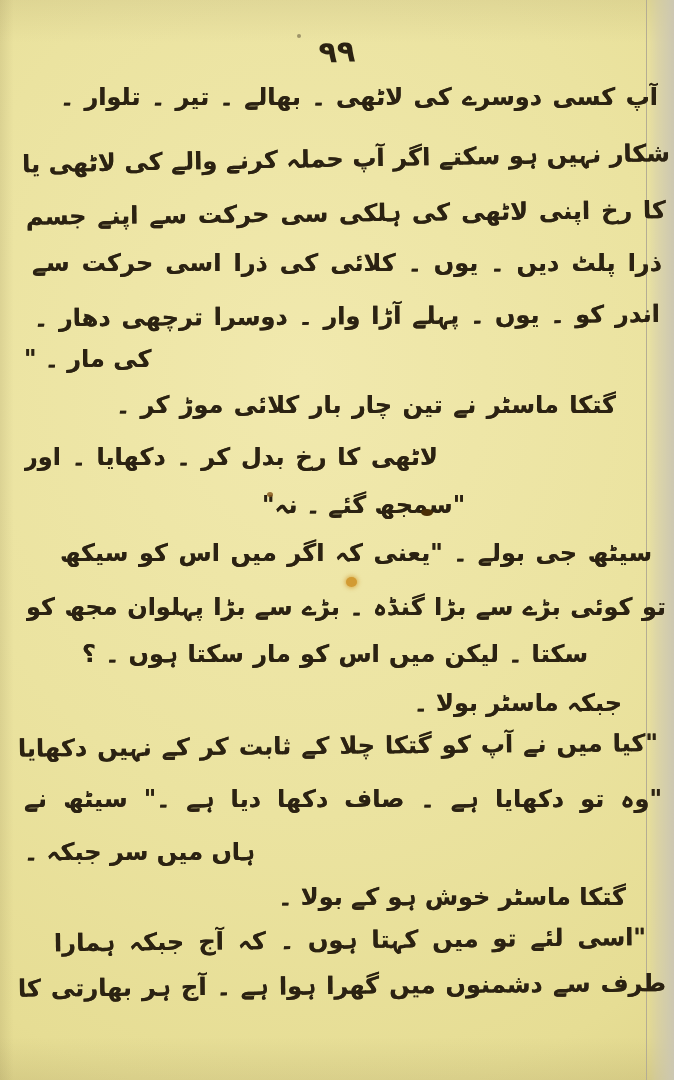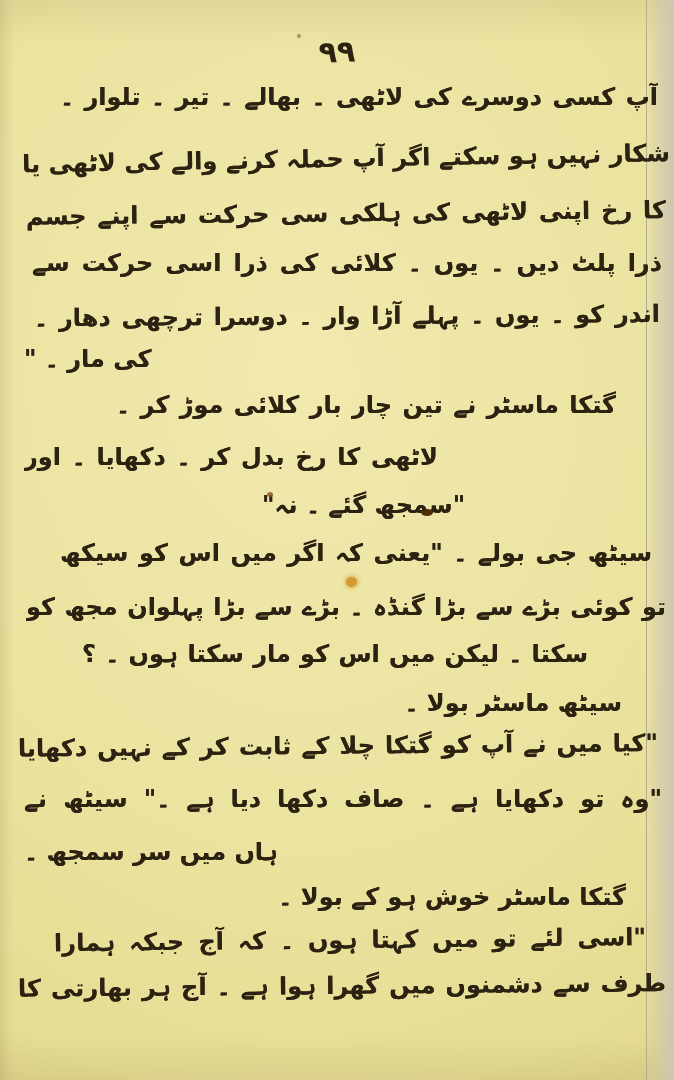--- a/index.html
+++ b/index.html
@@ -73,24 +73,24 @@
       <div class="line l3 just">کا رخ اپنی لاٹھی کی ہلکی سی حرکت سے اپنے جسم کی سیدھی لائن سے</div>
       <div class="line l4 just">ذرا پلٹ دیں ۔ یوں ۔ کلائی کی ذرا اسی حرکت سے کبھی باہر کو ۔ کبھی</div>
       <div class="line l5 just">اندر کو ۔ یوں ۔ پہلے آڑا وار ۔ دوسرا ترچھی دھار ۔ تیسرا کھٹک</div>
       <div class="line l6">کی مار ۔ "</div>
       <div class="line l7 just">گتکا ماسٹر نے تین چار بار کلائی موڑ کر ۔ ہاتھ گھما کر ۔</div>
       <div class="line l8 just">لاٹھی کا رخ بدل کر ۔ دکھایا ۔ اور پھر پوچھا ۔</div>
       <div class="line l9">"سمجھ گئے ۔ نہ"</div>
       <div class="line l10 just">سیٹھ جی بولے ۔ "یعنی کہ اگر میں اس کو سیکھ جاؤں</div>
       <div class="line l11 just">تو کوئی بڑے سے بڑا گنڈہ ۔ بڑے سے بڑا پہلوان مجھ کو نہیں مار</div>
       <div class="line l12 just">سکتا ۔ لیکن میں اس کو مار سکتا ہوں ۔ ؟ ہیں جی ۔ ؟"</div>
-      <div class="line l13">سیٹھ ماسٹر بولا ۔</div>
+      <div class="line l13">جبکہ ماسٹر بولا ۔</div>
       <div class="line l14 just">"کیا میں نے آپ کو گتکا چلا کے ثابت کر کے نہیں دکھایا ہے"</div>
       <div class="line l15 just">"وہ تو دکھایا ہے ۔ صاف دکھا دیا ہے ۔" سیٹھ نے</div>
-      <div class="line l16">ہاں میں سر سمجھ ۔</div>
+      <div class="line l16">ہاں میں سر جبکہ ۔</div>
       <div class="line l17">گتکا ماسٹر خوش ہو کے بولا ۔</div>
       <div class="line l18 just">"اسی لئے تو میں کہتا ہوں ۔ کہ آج جبکہ ہمارا دیس چاروں</div>
       <div class="line l19 just">طرف سے دشمنوں میں گھرا ہوا ہے ۔ آج ہر بھارتی کا فرض ہے کہ وہ</div>
     </div>
 
   <div class="stain stain-brown"></div>
   <div class="stain stain-orange"></div>
   <div class="stain stain-small"></div>
   <div class="stain stain-speck"></div>
 </div>

